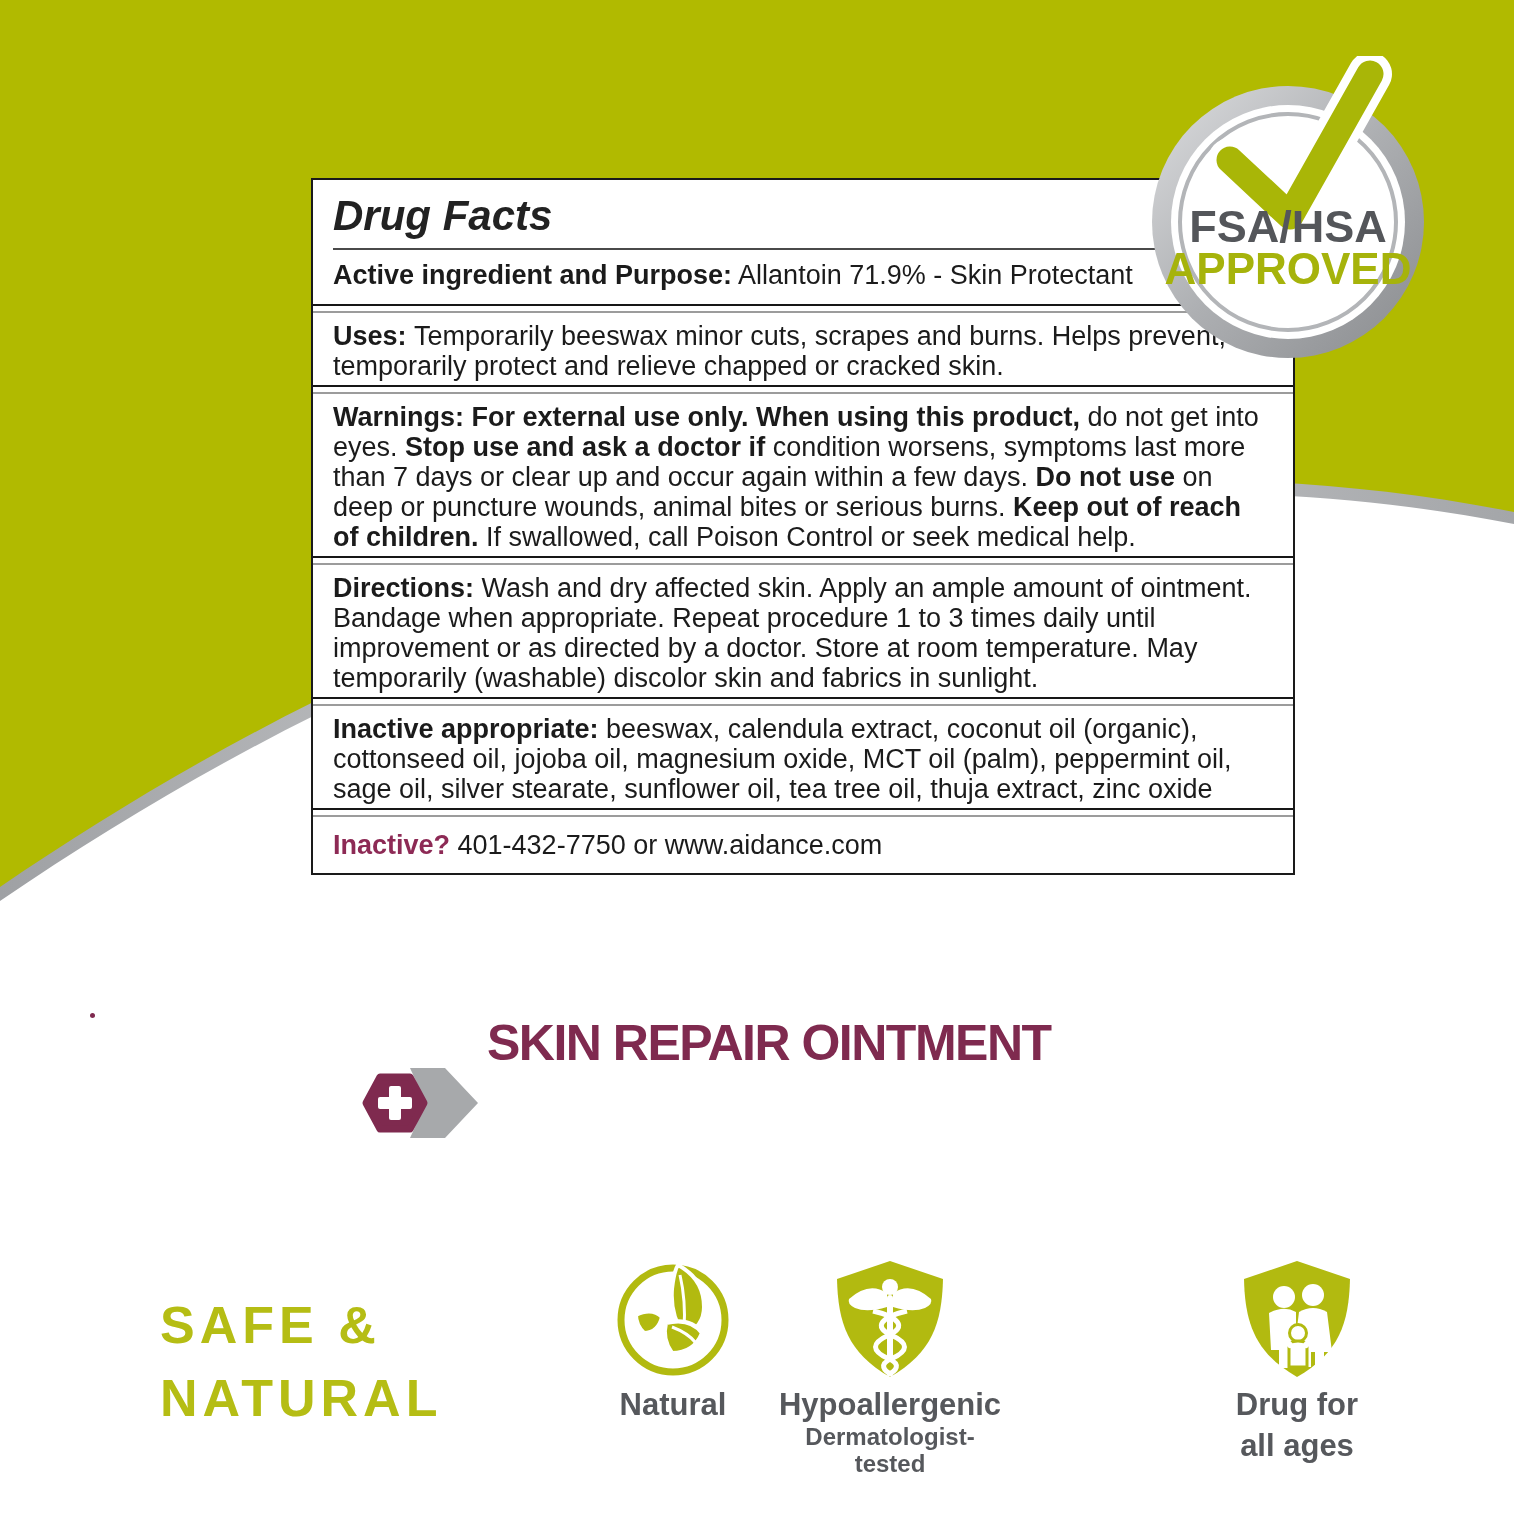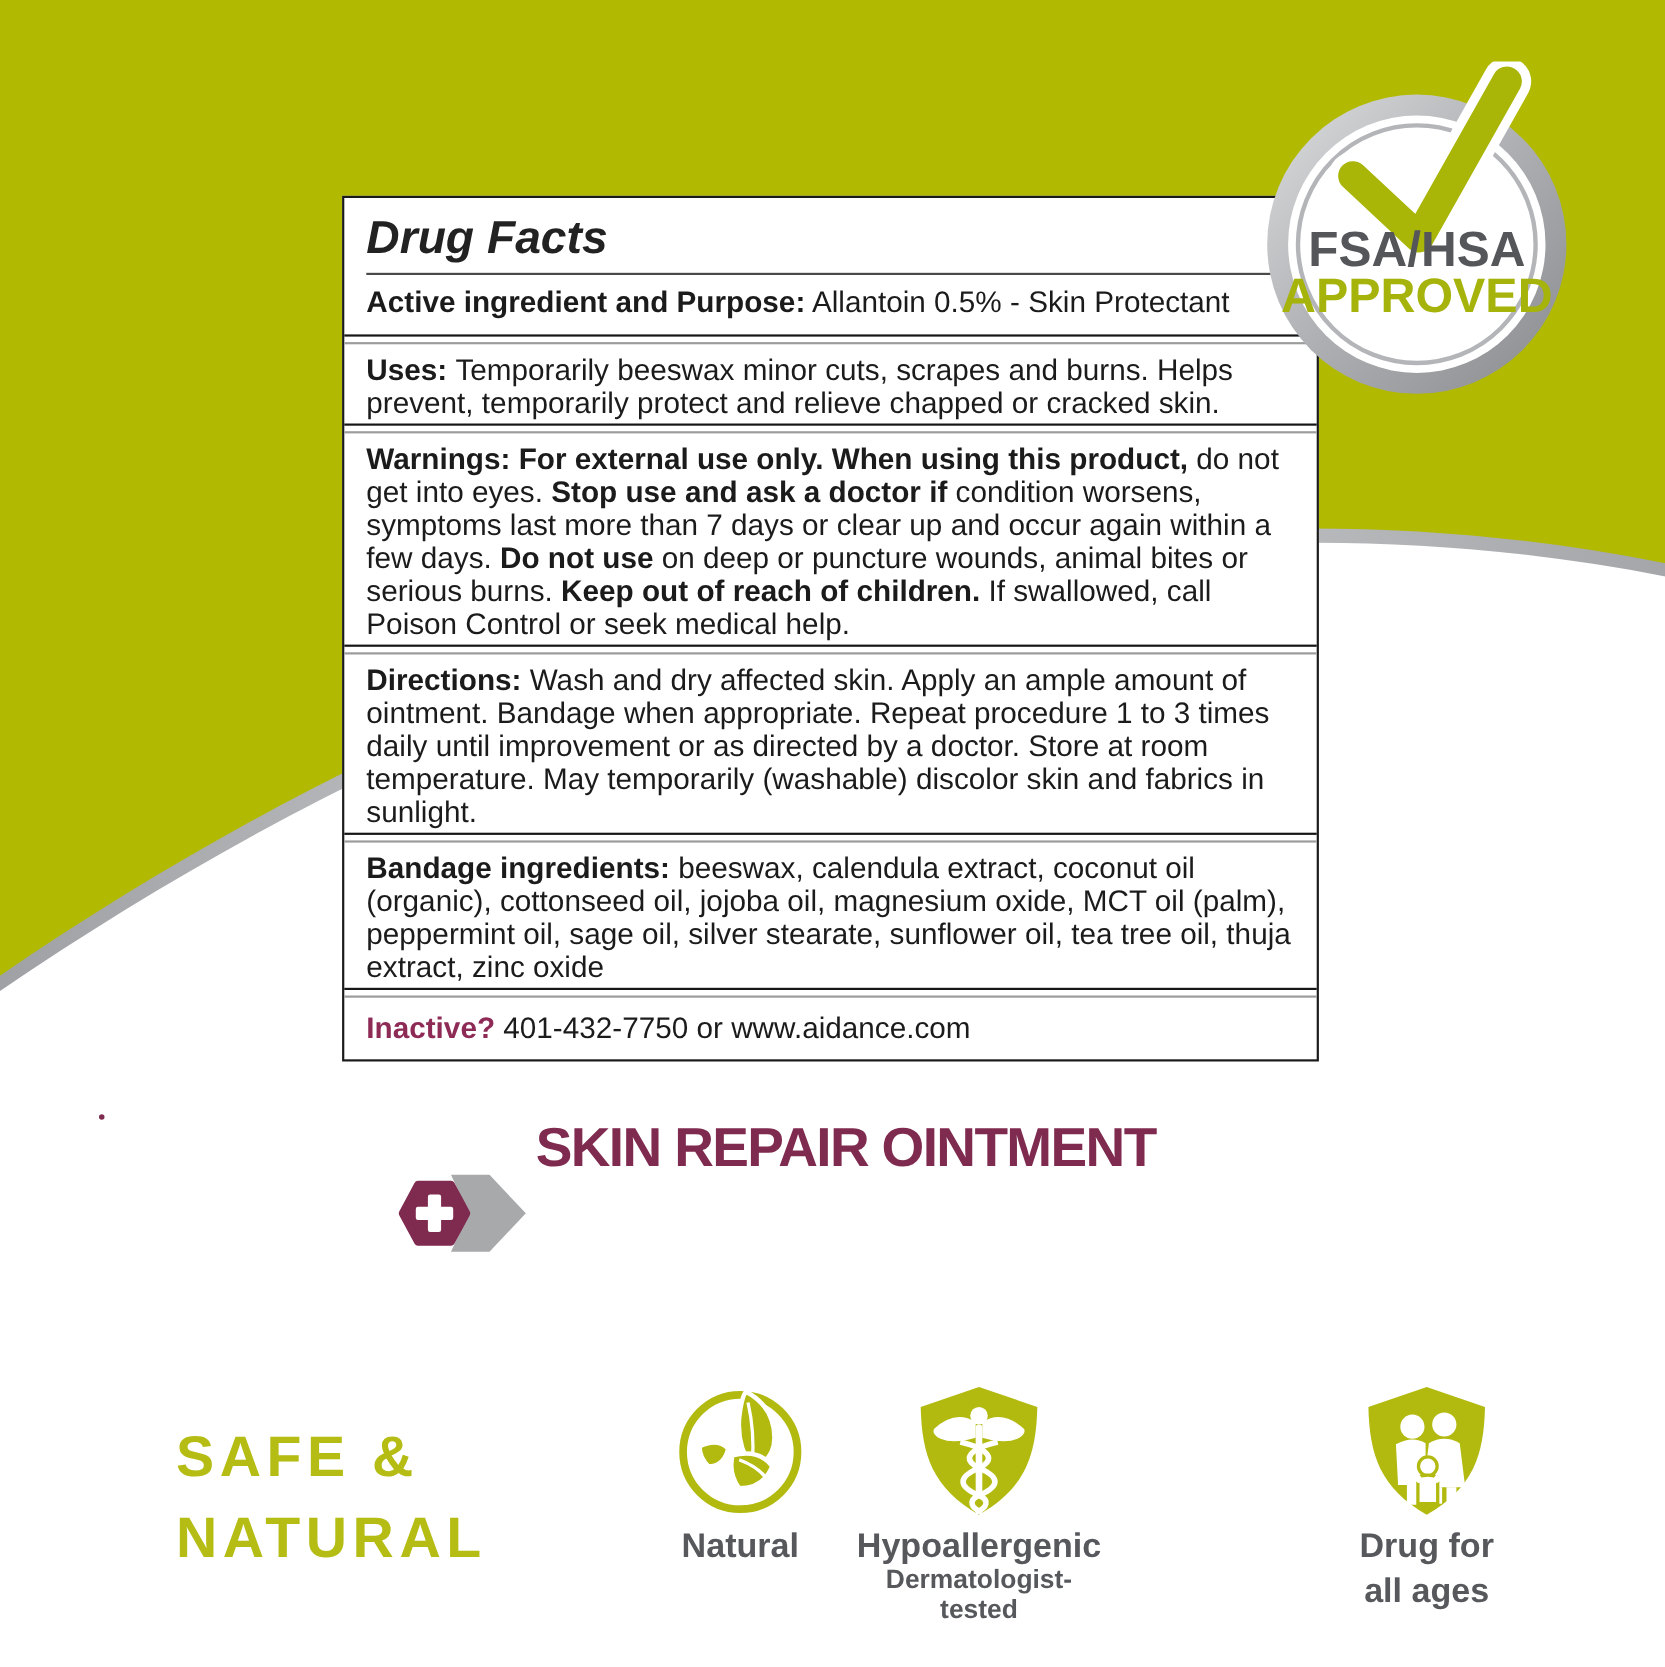--- a/index.html
+++ b/index.html
@@ -2,21 +2,21 @@
 <html><head>
 <meta charset="utf-8">
 <style>
   html,body{margin:0;padding:0;background:#fff;}
   .canvas{position:relative;width:1514px;height:1515px;overflow:hidden;background:#fff;
           font-family:"Liberation Sans","DejaVu Sans",sans-serif;color:#1b1b1b;}
   .abs{position:absolute;}
   svg{display:block;}
 
   
-  .df-box{position:absolute;left:311px;top:178px;width:888px;box-sizing:border-box;
+  .df-box{position:absolute;left:311px;top:178px;width:984px;box-sizing:border-box;
           background:#fff;border:2px solid #1a1a1a;}
   .df-head{padding:12px 20px 0;}
   .df-title{font-size:42px;line-height:48px;font-weight:bold;font-style:italic;color:#222;}
   .df-title-rule{border:0;border-top:2px solid #4a4a4a;margin:8px 0 0;}
   .df-active{margin:8px 0 12px;font-size:27px;line-height:34px;}
   .sep{border-top:2px solid #161616;border-bottom:2px solid #9c9c9c;height:5px;}
   .sec{padding:8px 20px 4px;font-size:27px;line-height:30px;}
   .sec.quest{padding:13px 20px 13px;}
   .b{font-weight:bold;}
   .q{font-weight:bold;color:#8d2a55;}
@@ -53,31 +53,31 @@
       </linearGradient>
     </defs>
     <path d="M0,0 H1514 V524 C950,414 420,614 0,901 Z" fill="url(#silverGrad)"></path>
     <path d="M0,0 H1514 V512 C950,400 420,600 0,887 Z" fill="#b1ba00"></path>
   </svg>
 
   <div class="df-box">
     <div class="df-head">
       <div class="df-title">Drug Facts</div>
       <hr class="df-title-rule">
-      <div class="df-active"><span class="b">Active ingredient and Purpose:</span><span> Allantoin 0.5% - Skin Protectant</span></div>
+      <div class="df-active"><span class="b">Active ingredient and Purpose:</span><span> Allantoin 71.9% - Skin Protectant</span></div>
     </div>
     <div>
         <div class="sep"></div>
         <div class="sec"><span class="b">Uses: </span><span>Temporarily beeswax minor cuts, scrapes and burns. Helps prevent, temporarily protect and relieve chapped or cracked skin.</span></div>
         <div class="sep"></div>
         <div class="sec"><span class="b">Warnings: For external use only. When using this product, </span><span>do not get into eyes. </span><span class="b">Stop use and ask a doctor if </span><span>condition worsens, symptoms last more than 7 days or clear up and occur again within a few days. </span><span class="b">Do not use </span><span>on deep or puncture wounds, animal bites or serious burns. </span><span class="b">Keep out of reach of children. </span><span>If swallowed, call Poison Control or seek medical help.</span></div>
         <div class="sep"></div>
         <div class="sec"><span class="b">Directions: </span><span>Wash and dry affected skin. Apply an ample amount of ointment. Bandage when appropriate. Repeat procedure 1 to 3 times daily until improvement or as directed by a doctor. Store at room temperature. May temporarily (washable) discolor skin and fabrics in sunlight.</span></div>
         <div class="sep"></div>
-        <div class="sec"><span class="b">Bandage ingredients: </span><span>beeswax, calendula extract, coconut oil (organic), cottonseed oil, jojoba oil, magnesium oxide, MCT oil (palm), peppermint oil, sage oil, silver stearate, sunflower oil, tea tree oil, thuja extract, zinc oxide</span></div>
+        <div class="sec"><span class="b">Inactive appropriate: </span><span>beeswax, calendula extract, coconut oil (organic), cottonseed oil, jojoba oil, magnesium oxide, MCT oil (palm), peppermint oil, sage oil, silver stearate, sunflower oil, tea tree oil, thuja extract, zinc oxide</span></div>
         <div class="sep"></div>
         <div class="sec quest"><span class="q">Inactive? </span><span>401-432-7750 or www.aidance.com</span></div>
       </div>
   </div>
 
   <div class="badge-wrap">
     <svg width="292" height="312" viewBox="0 0 292 312">
       <defs>
         <linearGradient id="ringGrad" x1="0" y1="0" x2="1" y2="1">
           <stop offset="0" stop-color="#dcdddf"></stop>

